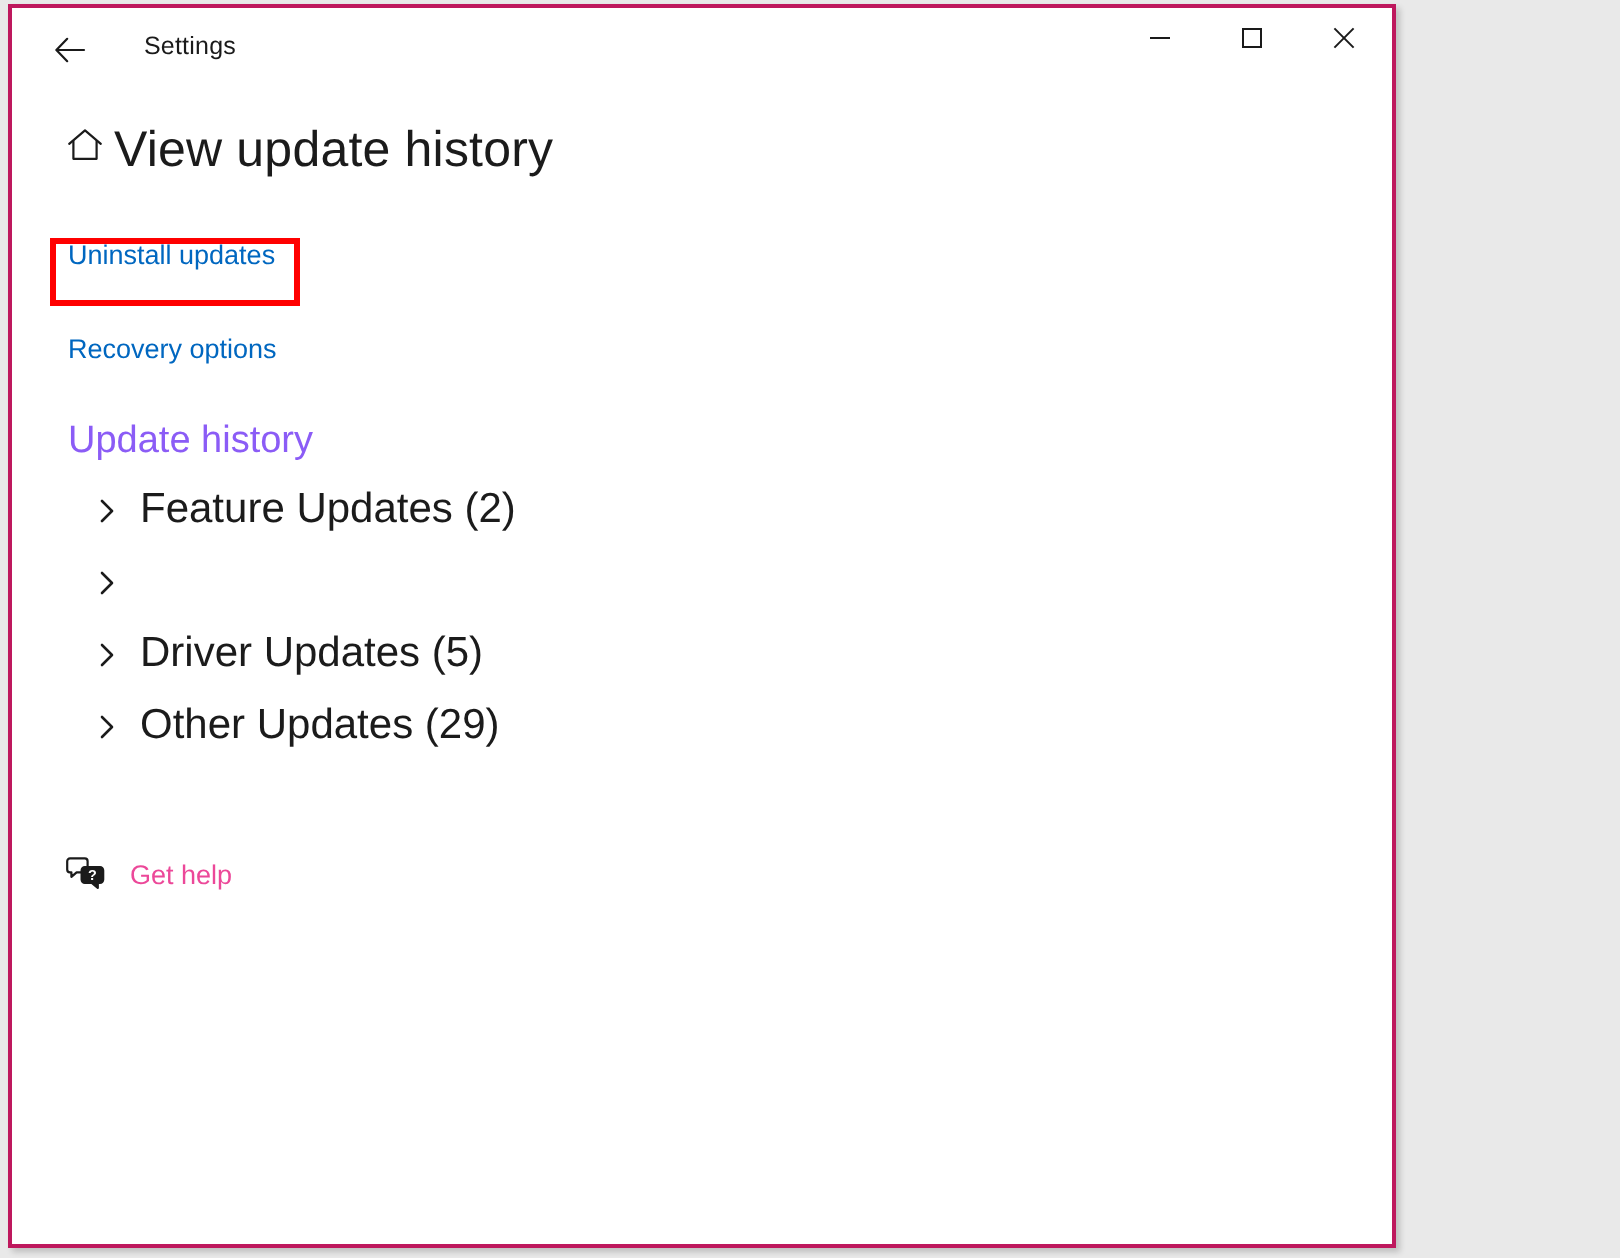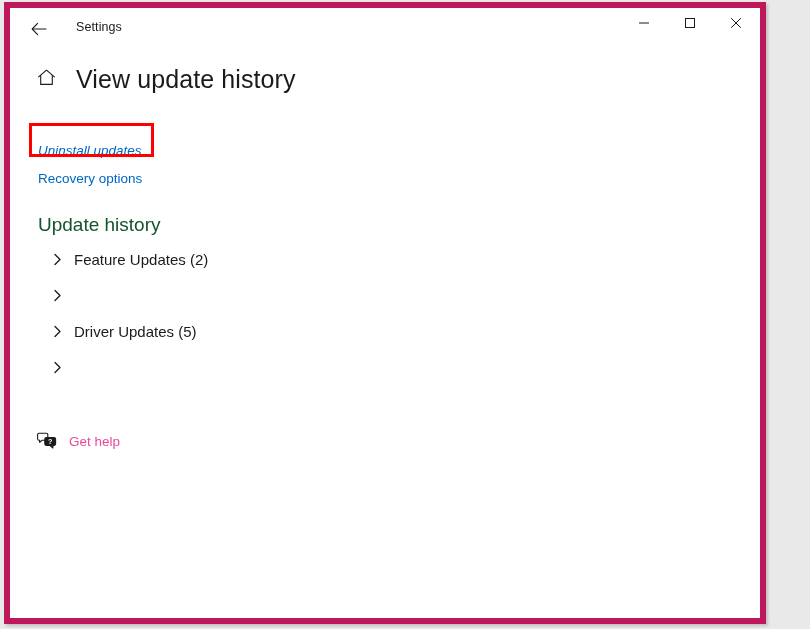--- a/index.html
+++ b/index.html
@@ -12,24 +12,24 @@
     background: #e9e9e9;
     font-family: "Liberation Sans", sans-serif;
     overflow: hidden;
   }
 
   
   #app-window {
     position: absolute;
     left: 4px;
     top: 2px;
-    width: 762px;
+    width: 694px;
     height: 622px;
     background: #ffffff;
-    border: 6px solid #be185d;
+    border: 2px solid #be185d;
     box-sizing: border-box;
     box-shadow: 2px 2px 3px rgba(0,0,0,0.18);
   }
 
   
   #title-bar {
     position: absolute;
     left: 0;
     top: 0;
     width: 100%;
@@ -94,42 +94,40 @@
   #home-button {
     margin-left: 21px;
     width: 30px;
     height: 30px;
     display: flex;
     align-items: center;
     justify-content: center;
     cursor: pointer;
   }
   #page-title {
-    margin-left: 15px;
     font-size: 25px;
     font-weight: 400;
     color: #1b1b1b;
     white-space: nowrap;
     letter-spacing: 0.1px;
   }
 
   
   .nav-link {
     position: absolute;
     font-size: 13.5px;
     color: #0067c0;
     text-decoration: none;
     white-space: nowrap;
     cursor: pointer;
   }
 
   #uninstall-updates-link {
     left: 28px;
-    top: 93px;
-    font-style: italic;
+    top: 74px;
   }
   #recovery-options-link {
     left: 28px;
     top: 121px;
     text-align: right;
   }
 
   
   #uninstall-highlight {
     position: absolute;
@@ -142,21 +140,21 @@
     pointer-events: none;
   }
 
   
   #update-history-heading {
     position: absolute;
     left: 28px;
     top: 164px;
     font-size: 19px;
     font-weight: 400;
-    color: #14532d;
+    color: #8b5cf6;
     white-space: nowrap;
   }
 
   #update-category-list {
     position: absolute;
     left: 0;
     top: 191px;
     width: 100%;
   }
   .category-row {
@@ -169,21 +167,21 @@
   .chevron {
     width: 18px;
     height: 18px;
     flex: none;
     display: flex;
     align-items: center;
     justify-content: center;
   }
   .category-label {
     margin-left: 8px;
-    font-size: 15px;
+    font-size: 21px;
     color: #1b1b1b;
     white-space: nowrap;
   }
 
   
   #get-help-row {
     position: absolute;
     left: 25px;
     top: 379px;
     display: flex;
@@ -298,20 +296,21 @@
         <span class="category-label">Driver Updates (5)</span>
       </div>
 
 
       <div class="category-row">
         <span class="chevron">
           <svg width="15" height="15" viewBox="0 0 15 15">
             <path d="M5 2.5 L10 7.5 L5 12.5" fill="none" stroke="#1b1b1b" stroke-width="1.3" stroke-linecap="round" stroke-linejoin="round"></path>
           </svg>
         </span>
+        <span class="category-label">Other Updates (29)</span>
       </div>
 
     </div>
 
     <div id="get-help-row">
       <span id="get-help-icon">
         <svg width="20" height="18" viewBox="0 0 20 18">
           <path d="M2 1.2 h7.4 a1.4 1.4 0 0 1 1.4 1.4 v4.2 a1.4 1.4 0 0 1 -1.4 1.4 h-4.1
                    l-2.6 2.2 v-2.2 h-0.7 a1.4 1.4 0 0 1 -1.4 -1.4 v-4.2 a1.4 1.4 0 0 1 1.4 -1.4 z" fill="#ffffff" stroke="#1b1b1b" stroke-width="1.1" stroke-linejoin="round"></path>
           <path d="M9.4 5.6 h7.6 a1.6 1.6 0 0 1 1.6 1.6 v4.6 a1.6 1.6 0 0 1 -1.6 1.6 h-1.1

